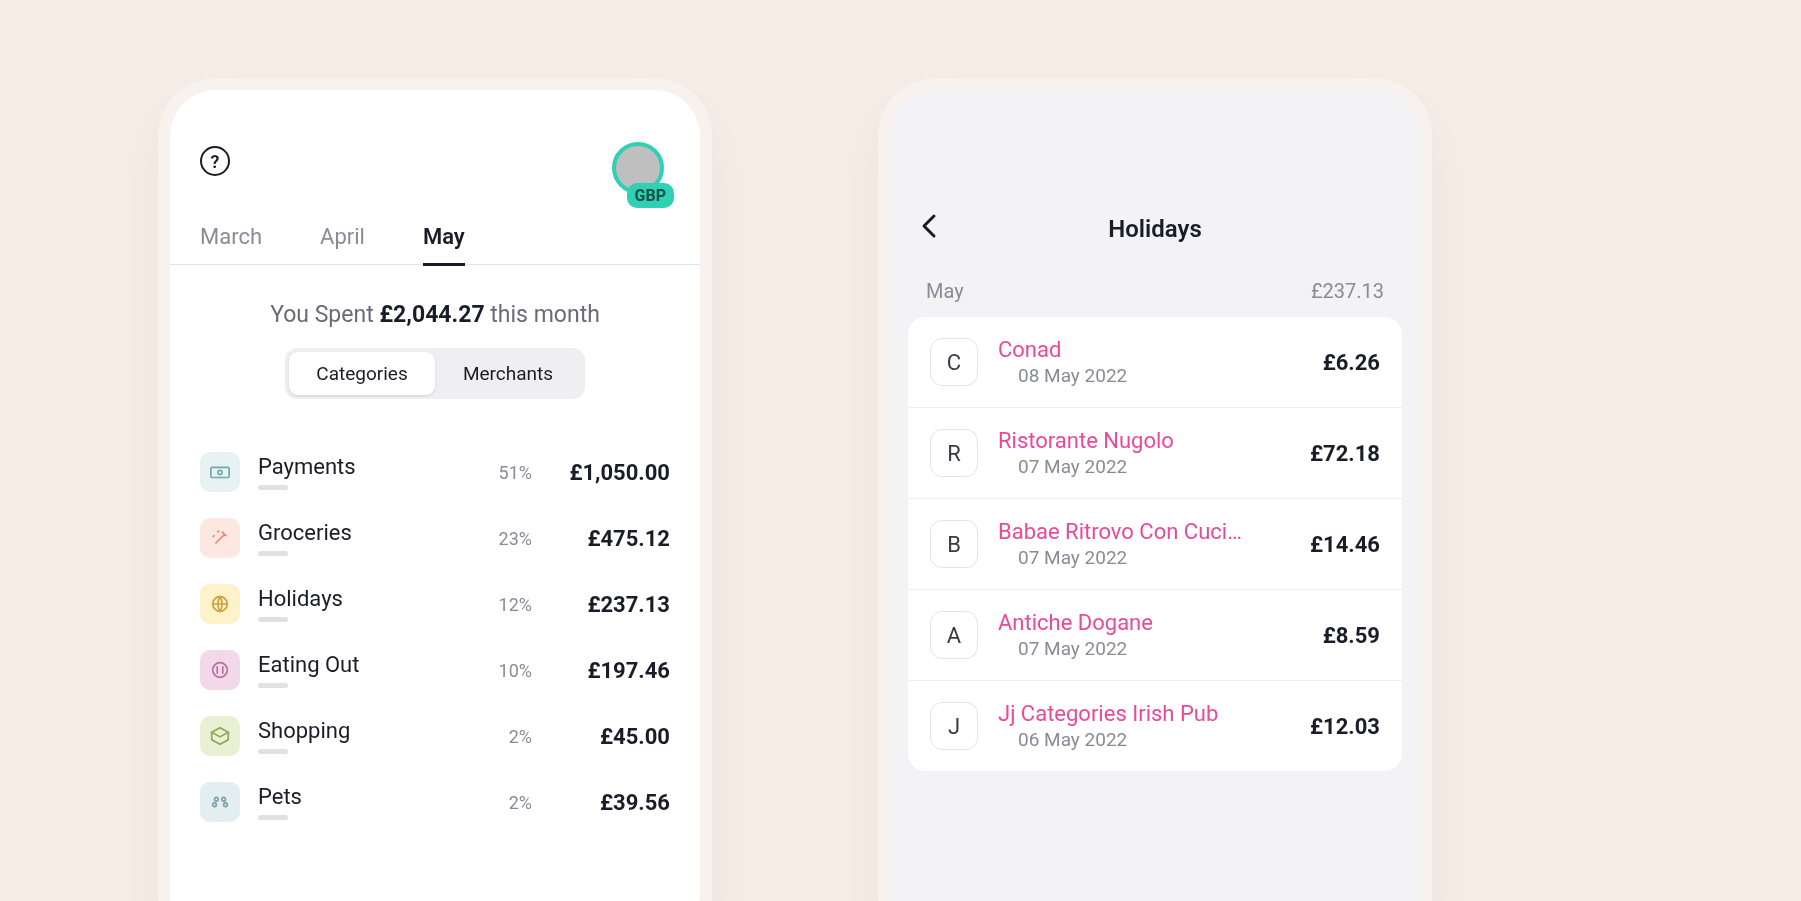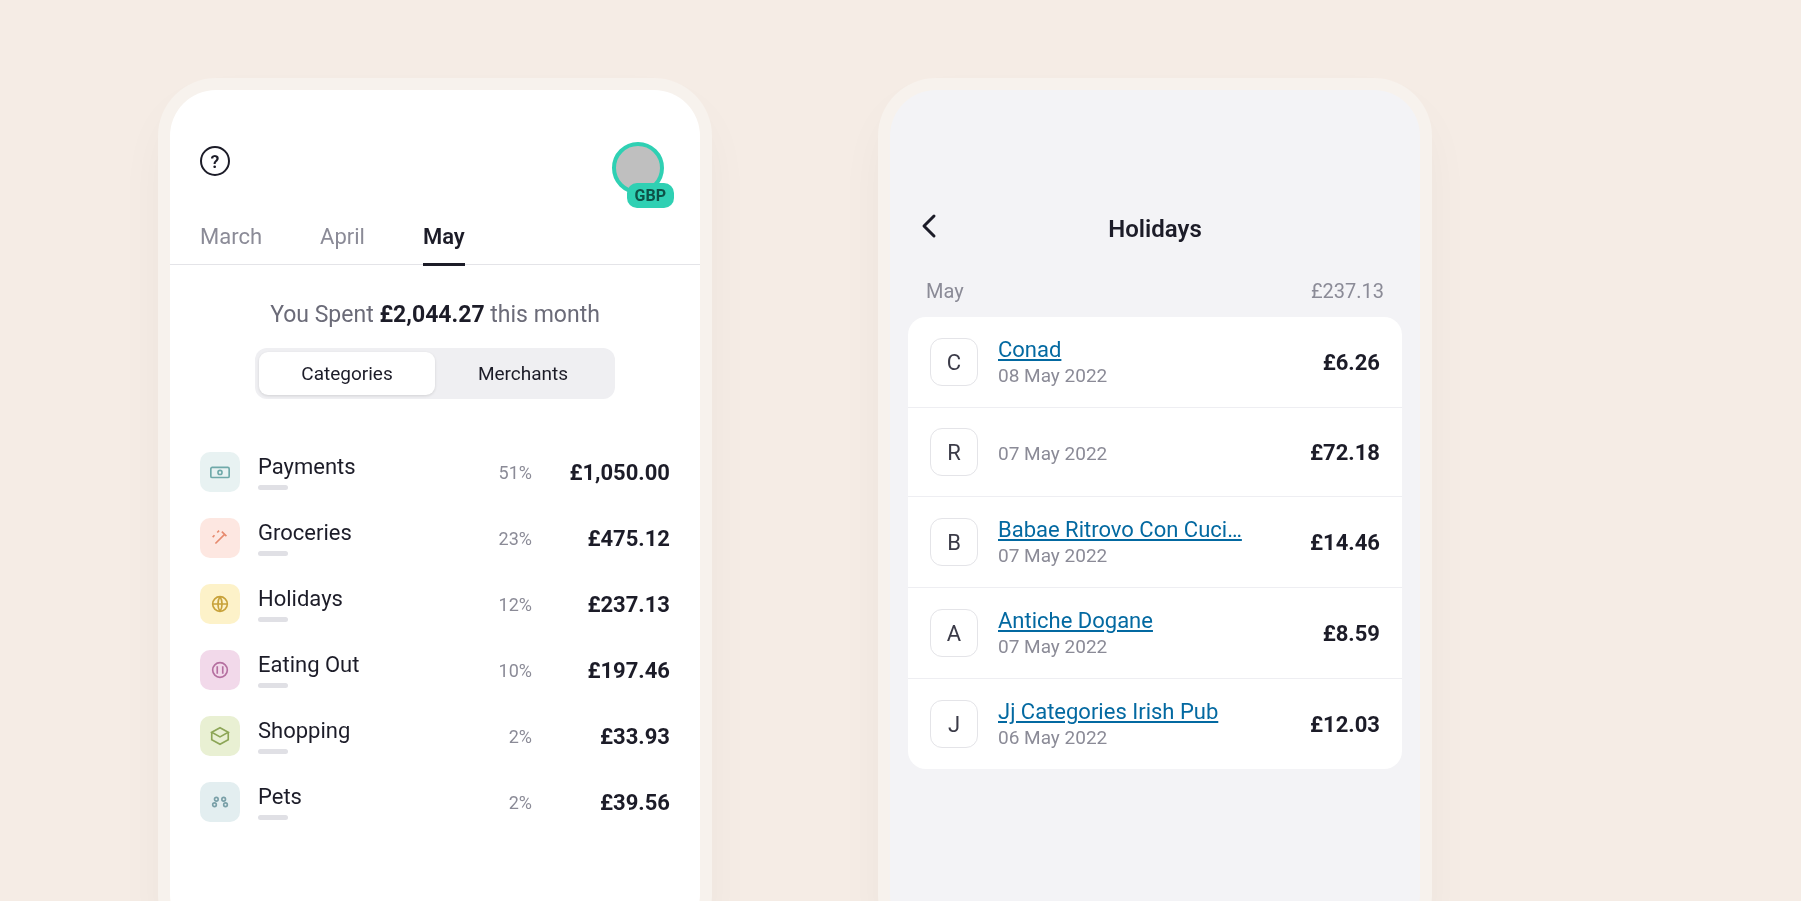--- a/index.html
+++ b/index.html
@@ -76,21 +76,21 @@
 
   .spent {
     text-align: center;
     font-size: 23px;
     color: #6b6b78;
     padding: 36px 20px 20px;
   }
   .spent .amount { color: #1c1c28; font-weight: 700; }
 
   .seg {
-    width: 360px;
+    width: 300px;
     margin: 0 auto 40px;
     display: flex;
     background: #efeff2;
     border-radius: 12px;
     padding: 4px;
   }
   .seg-item {
     flex: 1;
     text-align: center;
     font-size: 19px;
@@ -175,24 +175,24 @@
   .txrow:last-child { border-bottom: none; }
   .txletter {
     width: 48px; height: 48px;
     border: 1px solid #e4e4e8;
     border-radius: 12px;
     display: flex; align-items: center; justify-content: center;
     font-size: 22px; color: #3b3b48;
   }
   .txmid { flex: 1; min-width: 0; }
   .txname {
-    font-size: 22px; color: #0369a1;
-    white-space: nowrap; overflow: hidden; text-overflow: ellipsis; text-decoration: underline;
-  }
-  .txdate { font-size: 19px; color: #8b8b97; margin-top: 2px; }
+    font-size: 22px; color: #ec4899;
+    white-space: nowrap; overflow: hidden; text-overflow: ellipsis;
+  }
+  .txdate { font-size: 19px; color: #8b8b97; margin-top: 2px; margin-left: 20px; }
   .txamt  { font-size: 22px; font-weight: 700; text-align: center; }
 </style>
 </head>
 <body>
 
 <div class="phone phone-left">
 
   <div class="hdr">
     <div class="help-icon">?</div>
     <div class="avatar-wrap">
@@ -281,21 +281,21 @@
       <div class="caticon ic-shop">
         <svg viewBox="0 0 24 24" fill="none" stroke-width="1.8">
             <path d="M3 8l9-5 9 5-9 5-9-5z M3 8v8l9 5 9-5V8"></path>
           </svg>
       </div>
       <div class="catmid">
         <div class="catname">Shopping</div>
         <div class="catbar"></div>
       </div>
       <div class="catpct">2%</div>
-      <div class="catamt">£33.93</div>
+      <div class="catamt">£45.00</div>
     </div>
 
     <div class="catrow">
       <div class="caticon ic-pets">
         <svg viewBox="0 0 24 24" fill="none" stroke-width="1.8">
             <circle cx="8" cy="9" r="2"></circle>
             <circle cx="16" cy="9" r="2"></circle>
             <circle cx="6" cy="15" r="2"></circle>
             <circle cx="18" cy="15" r="2"></circle>
           </svg>
@@ -334,20 +334,21 @@
       <div class="txmid">
         <div class="txname">Conad</div>
         <div class="txdate">08 May 2022</div>
       </div>
       <div class="txamt">£6.26</div>
     </div>
 
     <div class="txrow">
       <div class="txletter">R</div>
       <div class="txmid">
+        <div class="txname">Ristorante Nugolo</div>
         <div class="txdate">07 May 2022</div>
       </div>
       <div class="txamt">£72.18</div>
     </div>
 
     <div class="txrow">
       <div class="txletter">B</div>
       <div class="txmid">
         <div class="txname">Babae Ritrovo Con Cuci…</div>
         <div class="txdate">07 May 2022</div>

